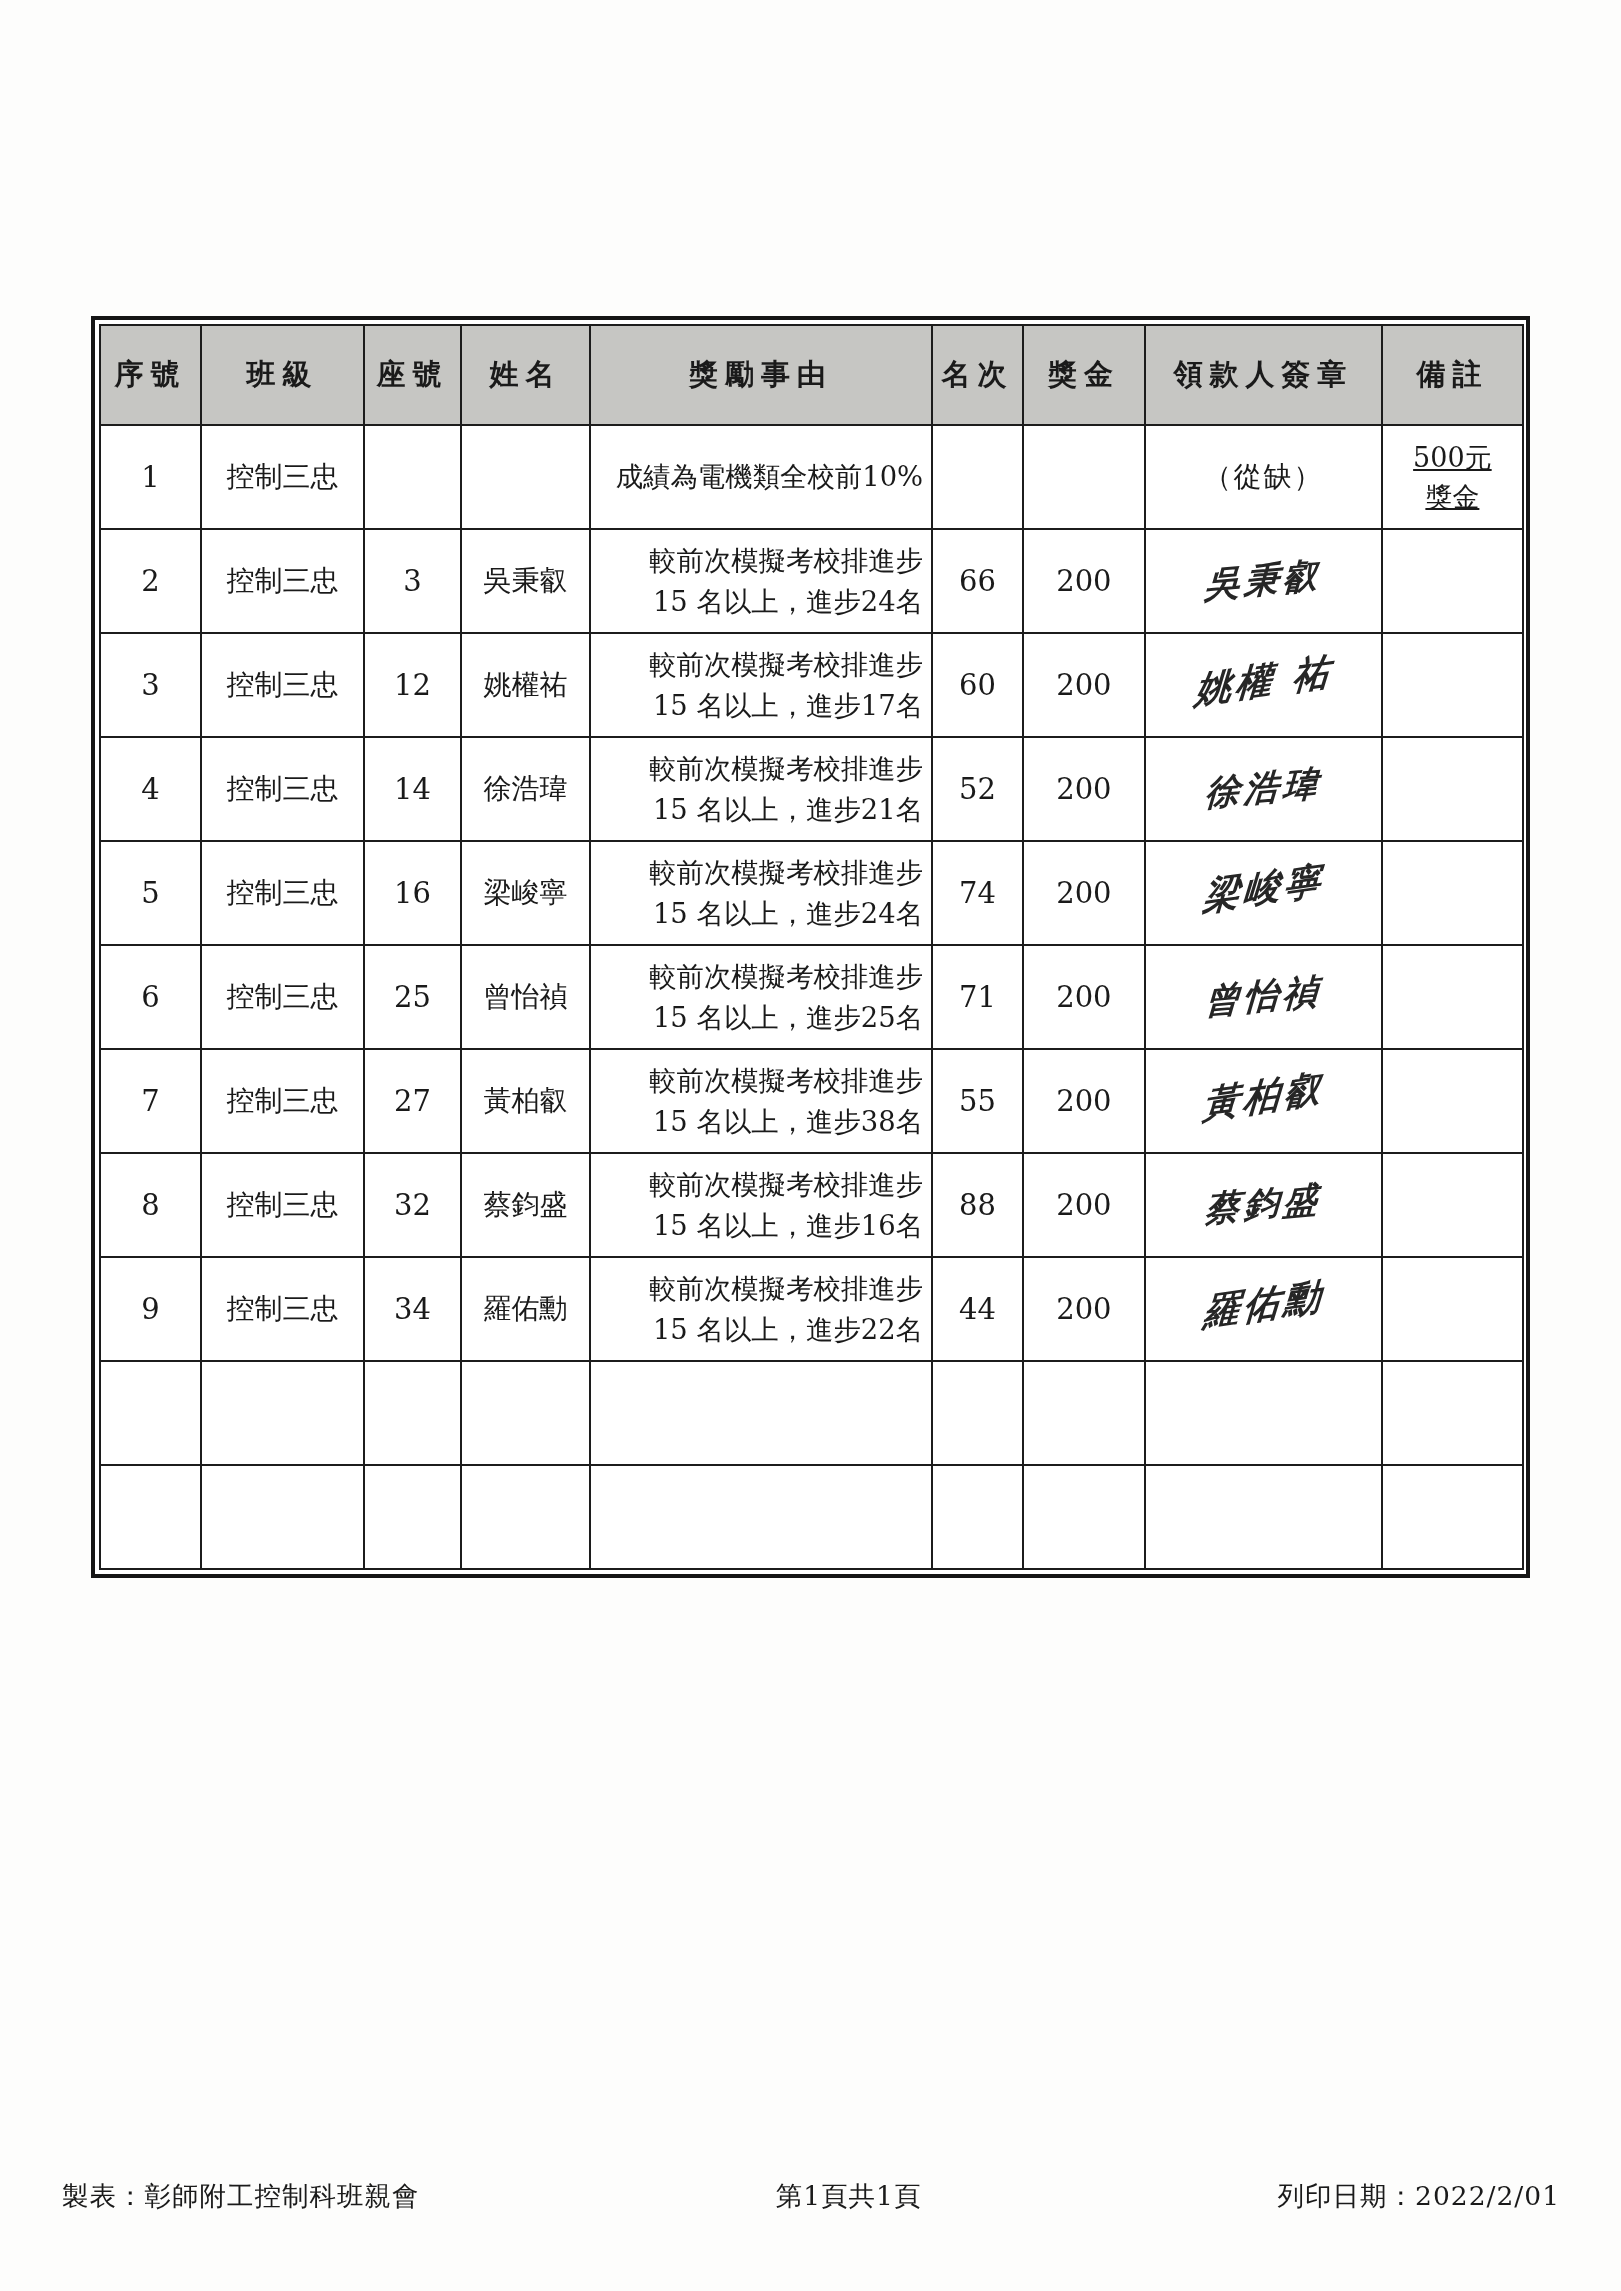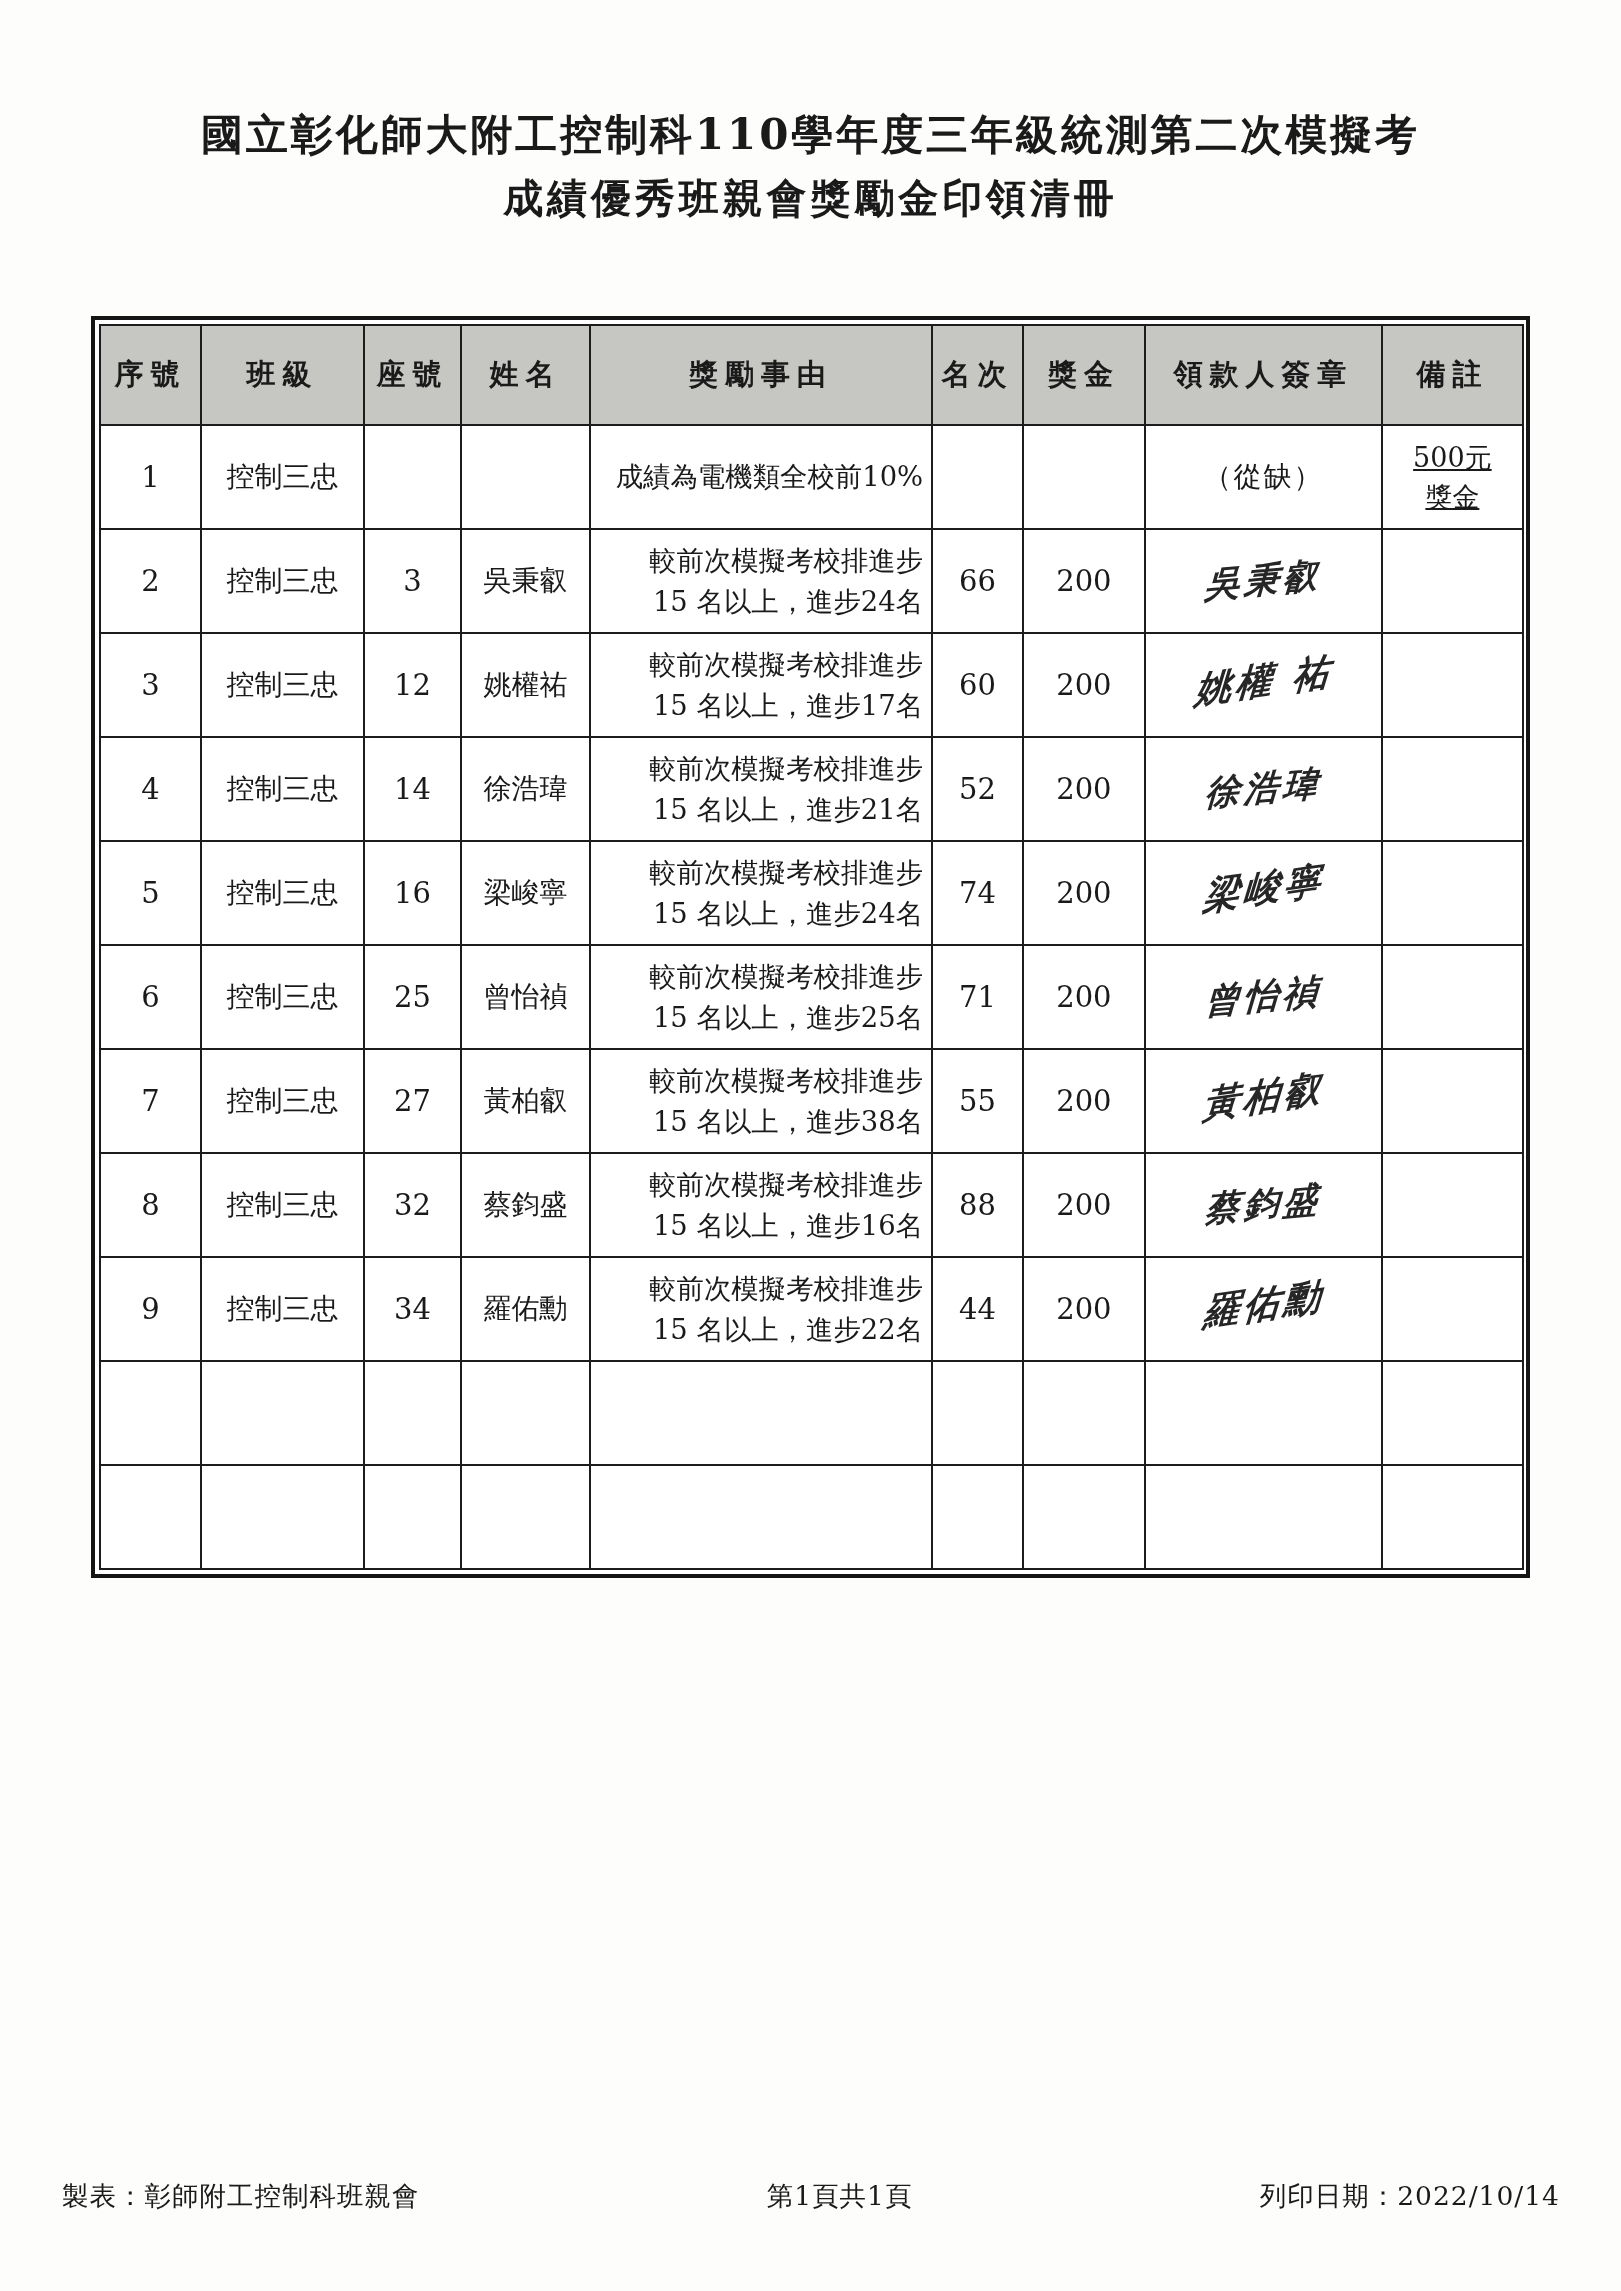--- a/index.html
+++ b/index.html
@@ -58,24 +58,20 @@
     position:absolute;top:2178px;left:62px;width:1498px;
     display:flex;justify-content:space-between;align-items:center;
     font-size:26.5px;letter-spacing:1px;
   }
 </style>
 </head>
 <body>
 
 <div class="page">
 
-  <div class="title-block">
-    <div class="title-line1">國立彰化師大附工控制科110學年度三年級統測第二次模擬考</div>
-    <div class="title-line2">成績優秀班親會獎勵金印領清冊</div>
-  </div>
 
   <div class="table-wrap">
     <table>
       <colgroup>
         <col style="width:101px">
           <col style="width:163px">
           <col style="width:97px">
         <col style="width:129px">
           <col style="width:342px">
           <col style="width:91px">
@@ -227,17 +223,17 @@
           <td></td>
           <td class="remark"></td>
         </tr>
       </tbody>
     </table>
   </div>
 
   <div class="footer">
     <span>製表：彰師附工控制科班親會</span>
     <span>第1頁共1頁</span>
-    <span>列印日期：2022/10/14</span>
+    <span>列印日期：2022/2/01</span>
   </div>
 
 </div>
 
 
 </body></html>

